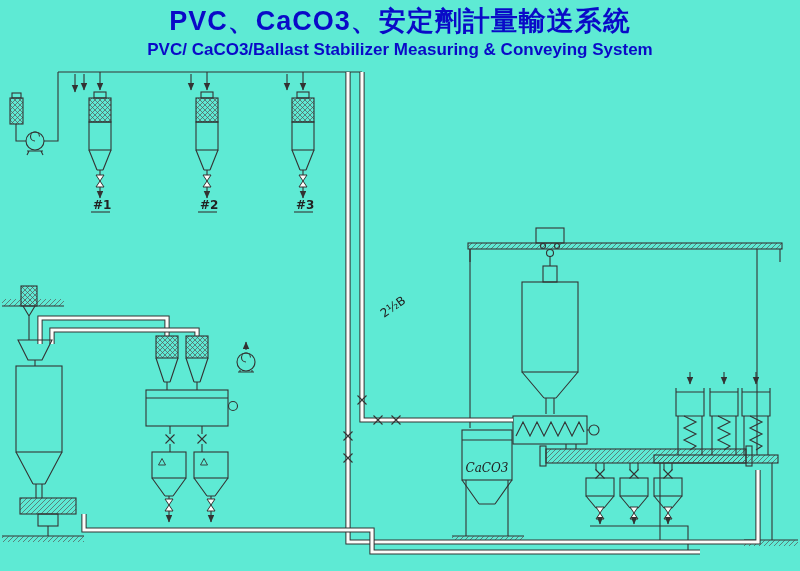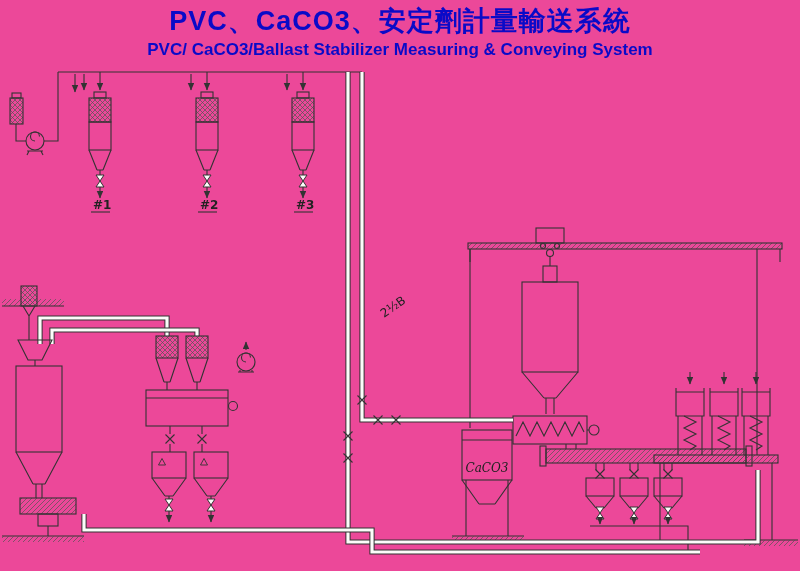--- a/index.html
+++ b/index.html
@@ -1,17 +1,17 @@
 <!DOCTYPE html>
 <html><head>
 <meta charset="utf-8">
 <style>
   html,body { margin:0; padding:0; }
   body { background:#fcfcfa; font-family:"Liberation Sans", sans-serif; }
-  .page { position:relative; width:800px; height:571px; background:#ec4899; overflow:hidden; }
+  .page { position:relative; width:800px; height:571px; background:#5eead4; overflow:hidden; }
   .titles { position:absolute; top:0; left:0; width:100%; text-align:center; z-index:2; }
   .title-zh { font-size:27px; font-weight:bold; color:#0a0ac8; letter-spacing:1px; margin-top:3px;
               font-family:"Liberation Sans", sans-serif; }
   .title-en { font-size:17px; font-weight:bold; color:#0a0ac8; margin-top:1px;
               font-family:"Liberation Sans", sans-serif; }
   svg.diagram { position:absolute; top:0; left:0; }
   .ln   { stroke:#333; stroke-width:1.1; fill:none; }
   .box  { fill:none; stroke:#333; stroke-width:1.1; }
   .fill-x { fill:url(#xh); stroke:#333; stroke-width:1.1; }
   .fill-d { fill:url(#dh); stroke:#333; stroke-width:1.1; }

